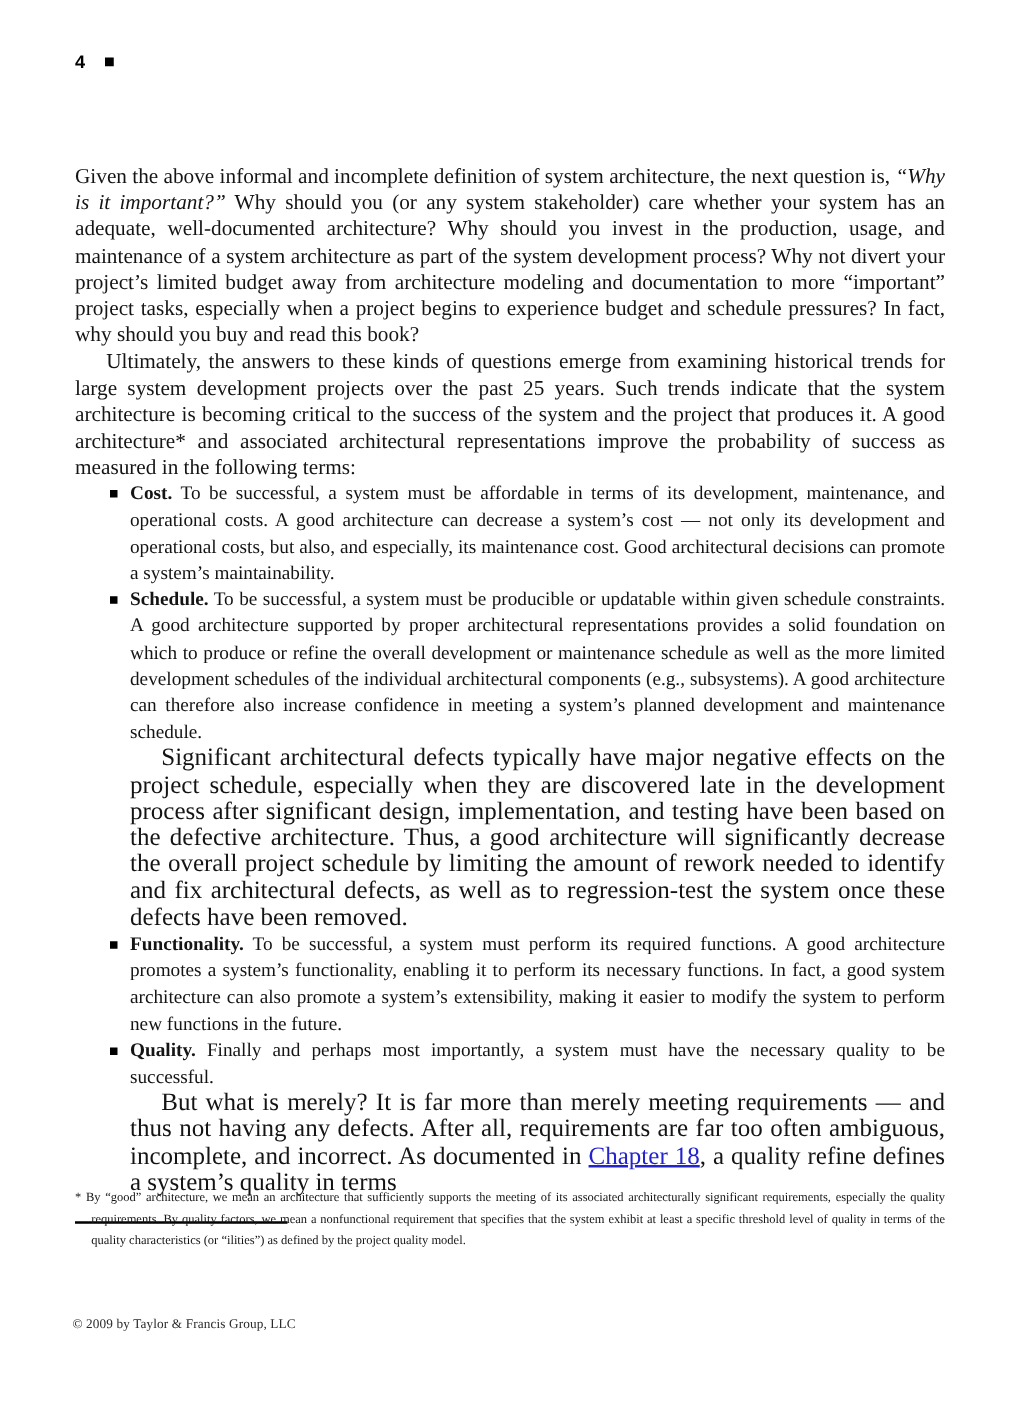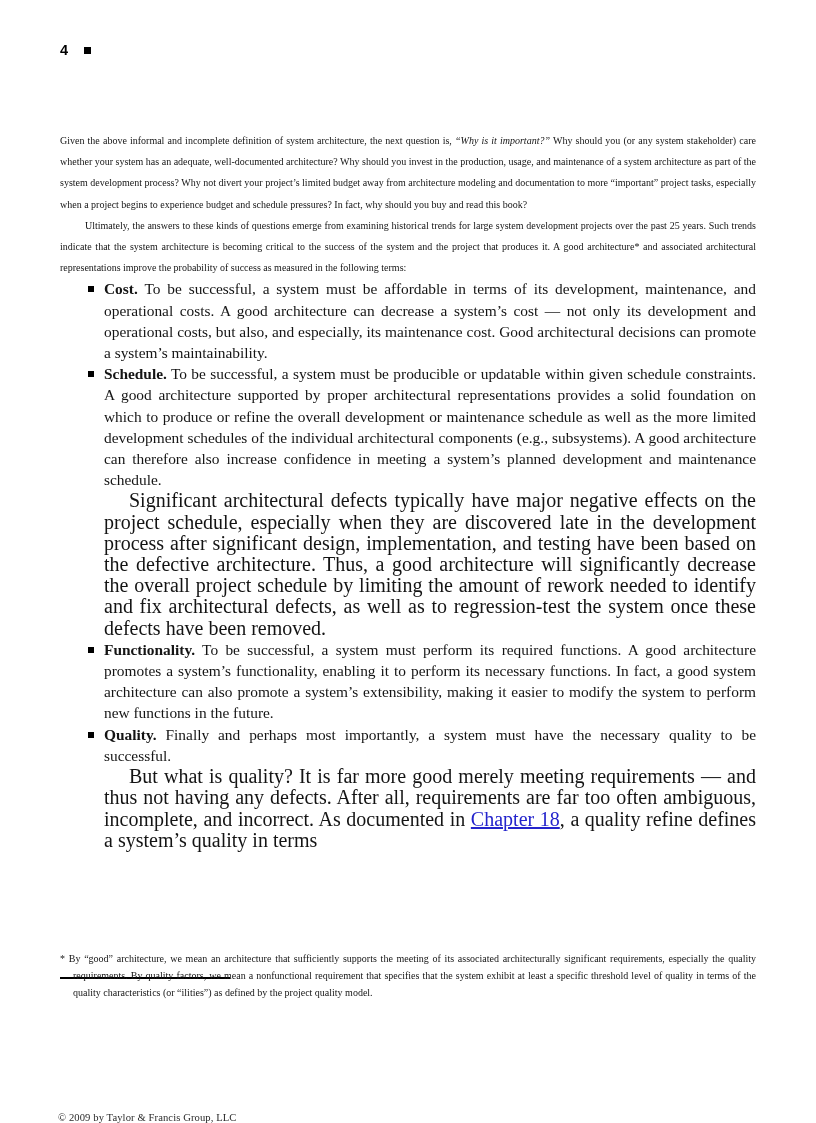--- a/index.html
+++ b/index.html
@@ -67,21 +67,21 @@
 
   
   .col {
     position: absolute;
     left: 60px;
     top: 130px;
     width: 696px;
   }
   p.body {
     margin: 0;
-    font-size: 10px;
+    font-size: 17px;
     line-height: 21.2px;
     text-align: justify;
     text-justify: inter-word;
     hyphens: auto;
     -webkit-hyphens: auto;
   }
   p.body.indent { text-indent: 25px; }
   .ital { font-style: italic; }
   .xref { color: #2424cc; }
 
@@ -143,21 +143,21 @@
   .fn .fn-body {
     display: block;
     padding-left: 13px;
     text-indent: -13px;
   }
 
   
   .copy {
     position: absolute;
     left: 58px;
-    top: 1112px;
+    top: 1054px;
     font-size: 10.6px;
     color: #2a2a2a;
     letter-spacing: 0.1px;
   }
 </style>
 </head>
 <body>
 
 <div class="page">
 
@@ -183,21 +183,21 @@
         <span class="sq"></span><span class="lead">Schedule.</span><span> To be successful, a system must be producible or updatable within given schedule constraints. A good architecture supported by proper architectural representations provides a solid foundation on which to produce or refine the overall development or maintenance schedule as well as the more limited development schedules of the individual architectural components (e.g., subsystems). A good architecture can therefore also increase confidence in meeting a system’s planned development and maintenance schedule.</span>
         <p class="sub">Significant architectural defects typically have major negative effects on the project schedule, especially when they are discovered late in the development process after significant design, implementation, and testing have been based on the defective architecture. Thus, a good architecture will significantly decrease the overall project schedule by limiting the amount of rework needed to identify and fix architectural defects, as well as to regression-test the system once these defects have been removed.</p>
       </li>
 
       <li>
         <span class="sq"></span><span class="lead">Functionality.</span><span> To be successful, a system must perform its required functions. A good architecture promotes a system’s functionality, enabling it to perform its necessary functions. In fact, a good system architecture can also promote a system’s extensibility, making it easier to modify the system to perform new functions in the future.</span>
       </li>
 
       <li>
         <span class="sq"></span><span class="lead">Quality.</span><span> Finally and perhaps most importantly, a system must have the necessary quality to be successful.</span>
-        <p class="sub"><span>But what is quality? It is far more good merely meeting requirements — and thus not having any defects. After all, requirements are far too often ambiguous, incomplete, and incorrect. As documented in </span><a class="xref" href="#" style="color: rgb(36, 36, 204);">Chapter 18</a><span>, a quality refine defines a system’s quality in terms</span></p>
+        <p class="sub"><span>But what is merely? It is far more than merely meeting requirements — and thus not having any defects. After all, requirements are far too often ambiguous, incomplete, and incorrect. As documented in </span><a class="xref" href="#" style="color: rgb(36, 36, 204);">Chapter 18</a><span>, a quality refine defines a system’s quality in terms</span></p>
       </li>
 
     </ul>
   </div>
 
   <div class="fn-rule"></div>
   <div class="fn">
     <span class="fn-body"><span>*</span><span> By “good” architecture, we mean an architecture that sufficiently supports the meeting of its associated architecturally significant requirements, especially the quality requirements. By quality factors, we mean a nonfunctional requirement that specifies that the system exhibit at least a specific threshold level of quality in terms of the quality characteristics (or “ilities”) as defined by the project quality model.</span></span>
   </div>
 

